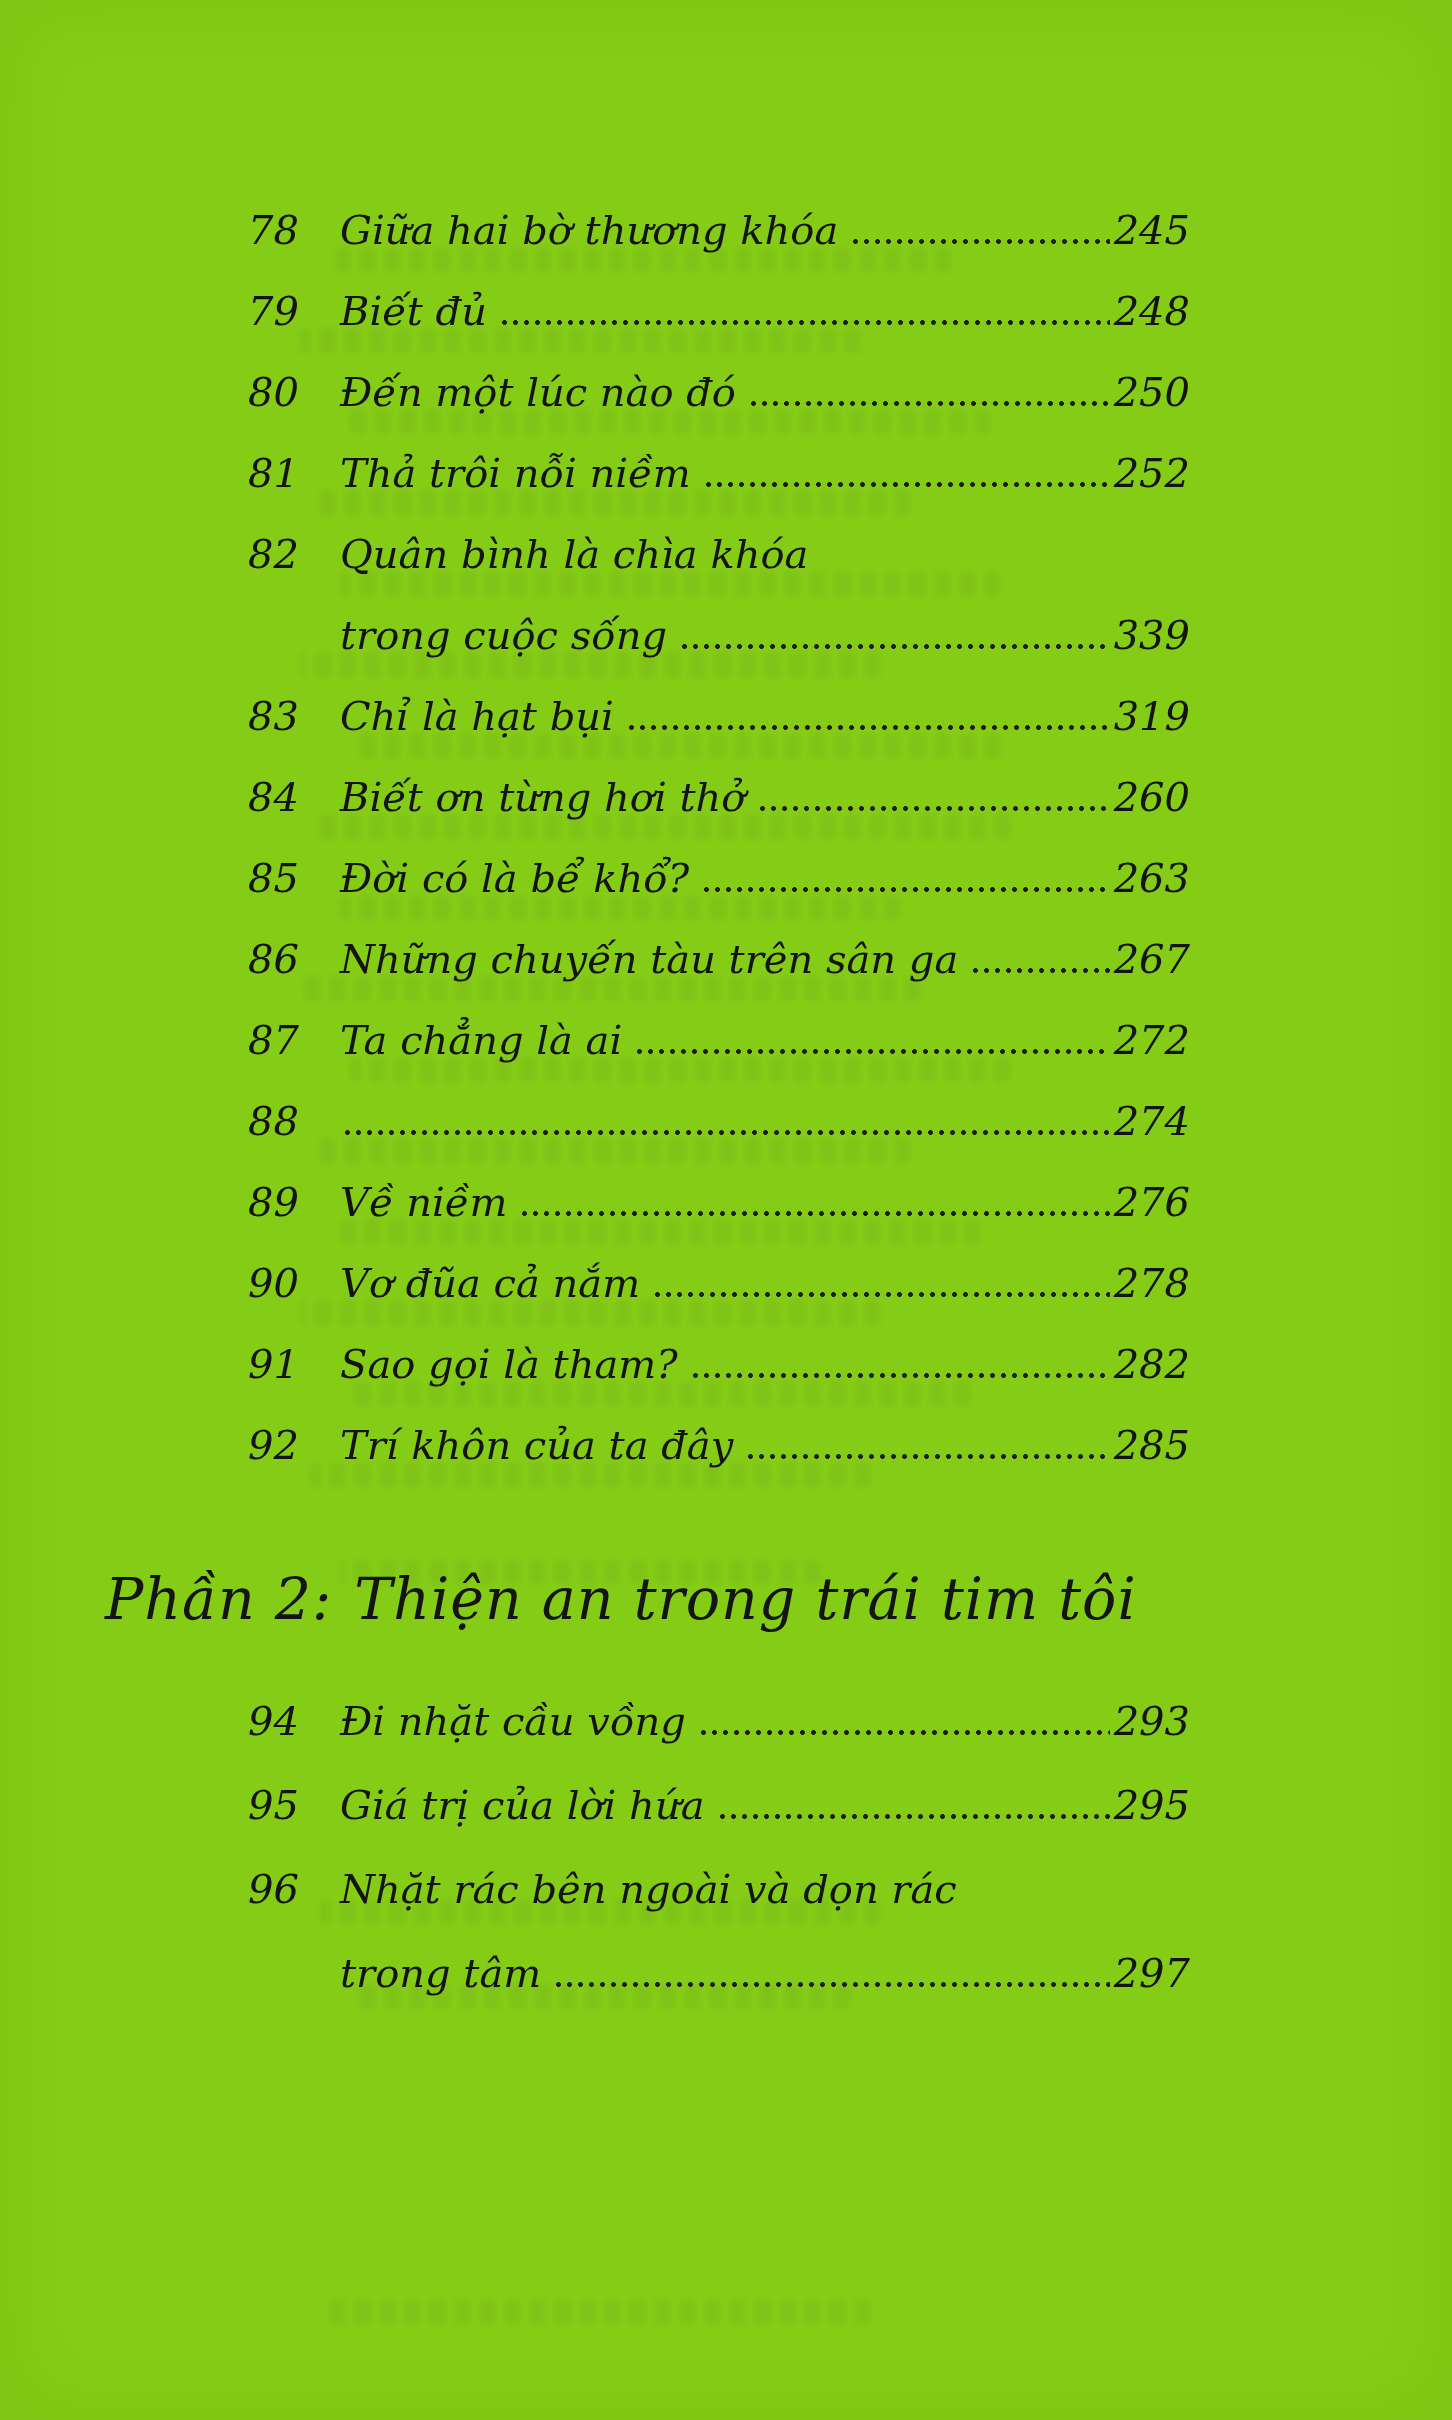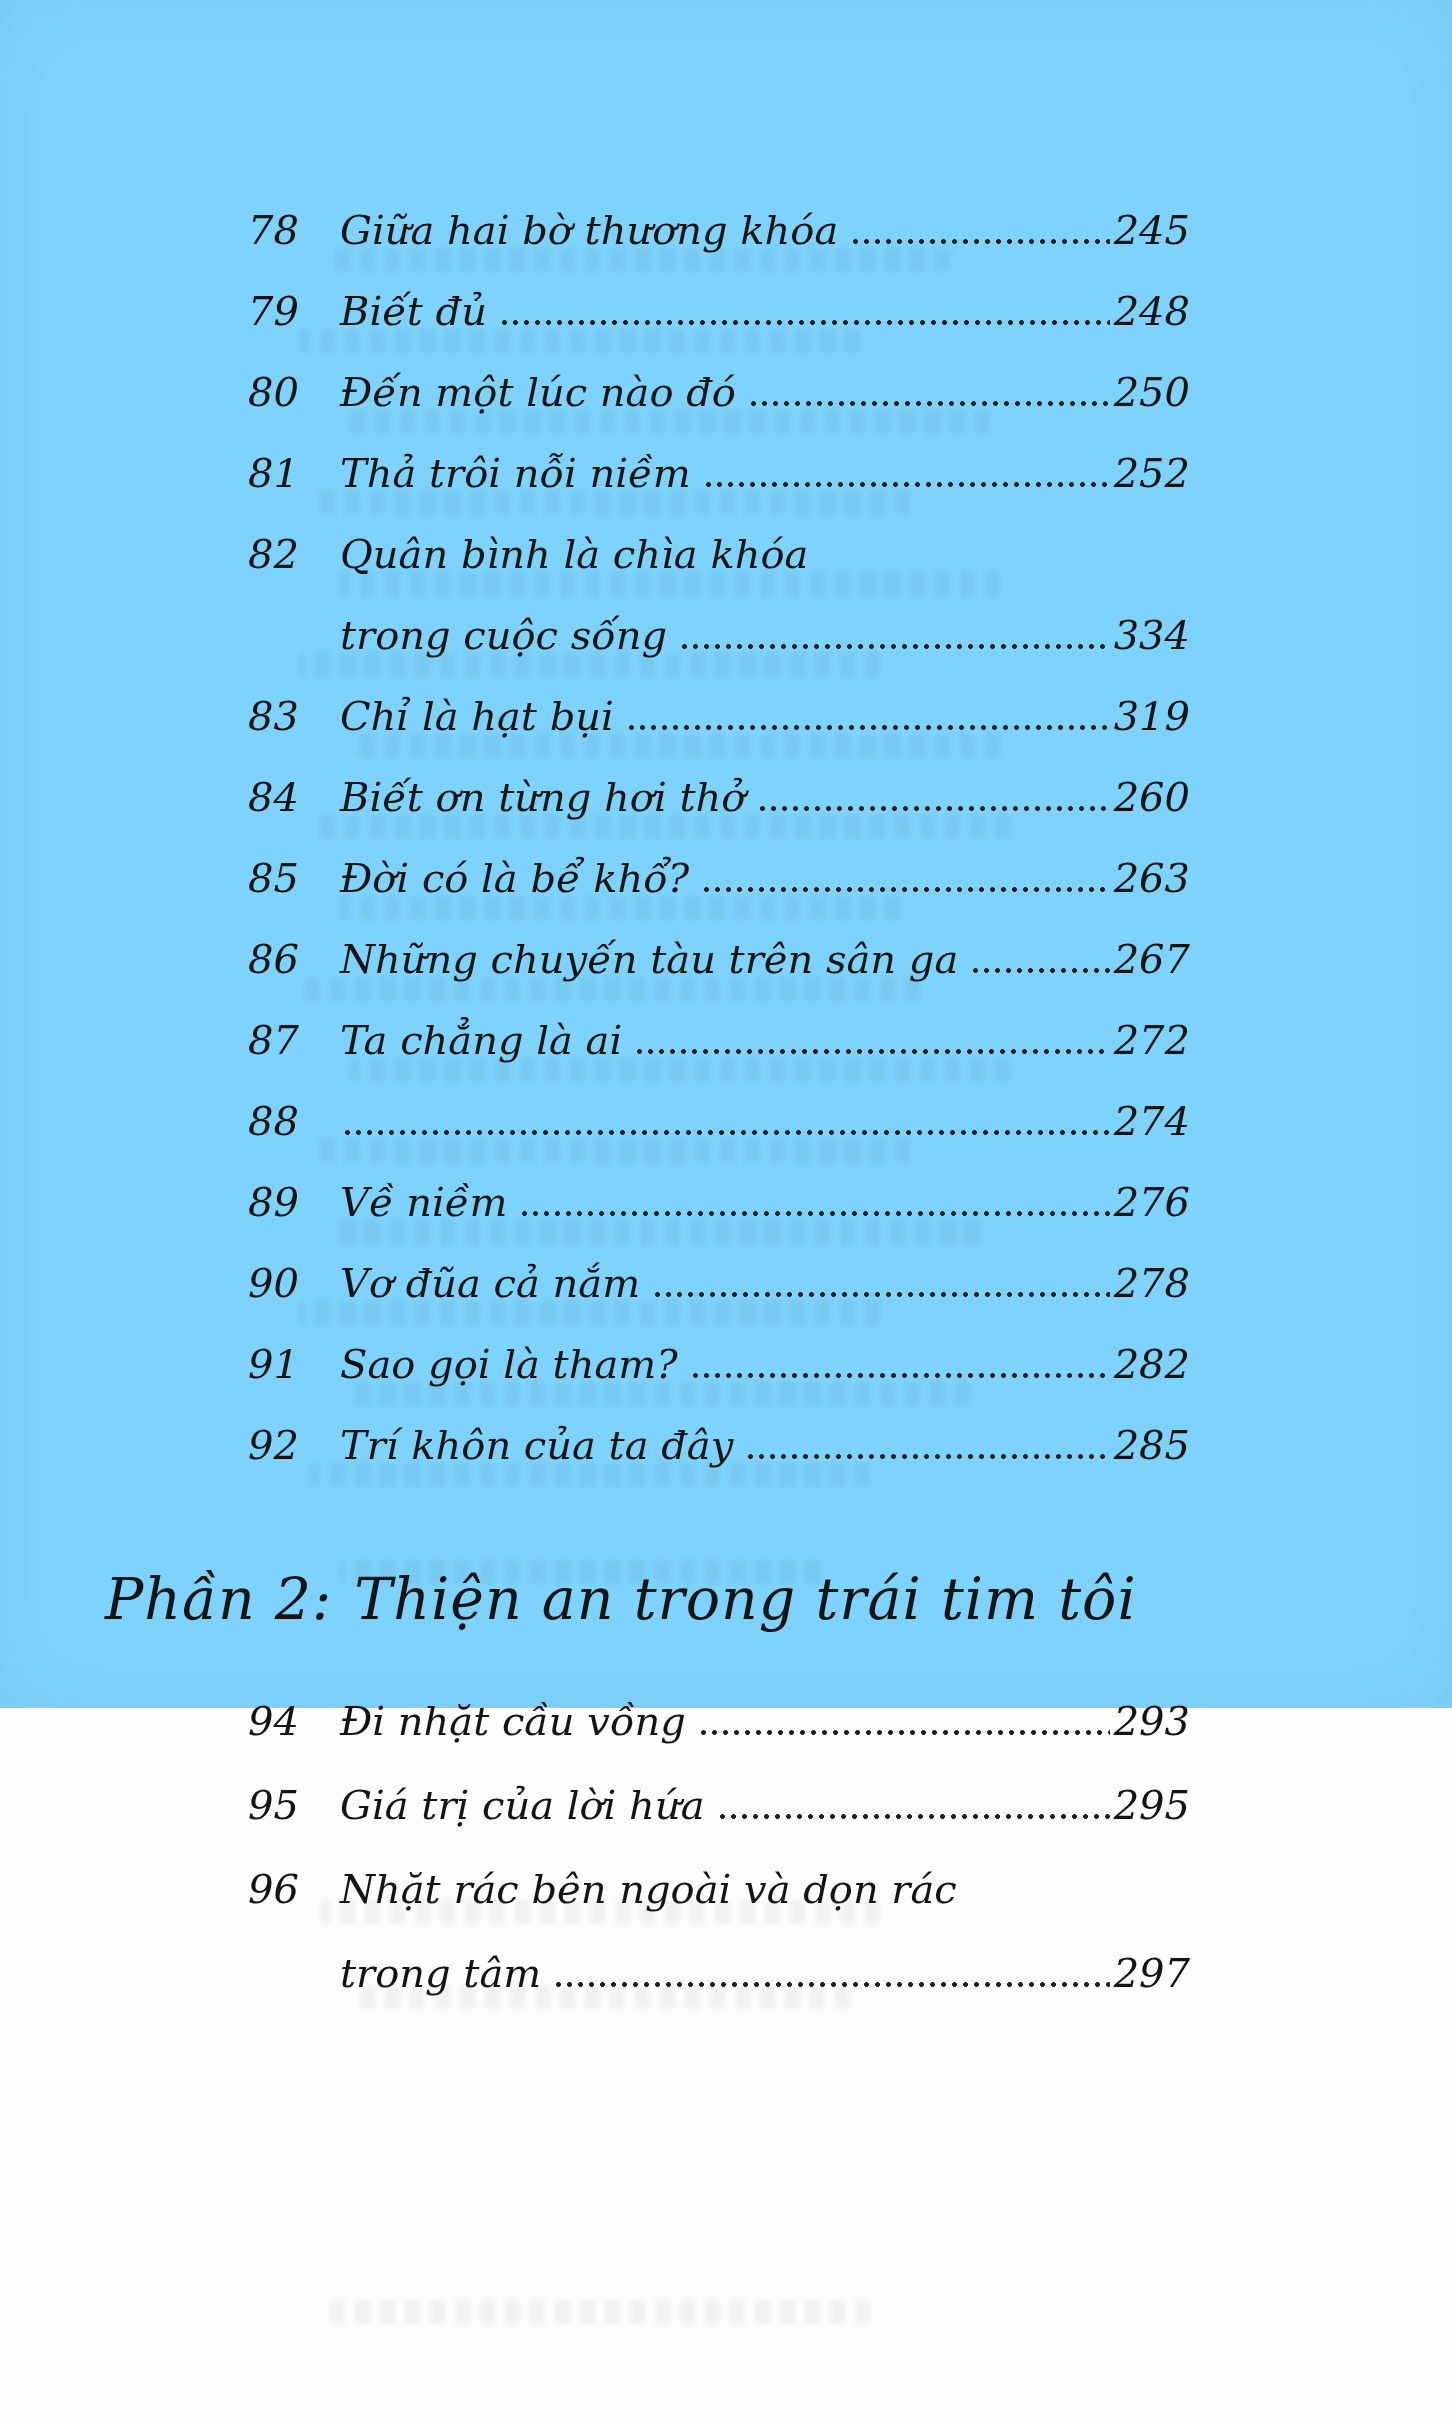--- a/index.html
+++ b/index.html
@@ -6,22 +6,22 @@
     margin: 0;
     padding: 0;
     width: 1452px;
     height: 2420px;
     background: #fdfdfc;
     overflow: hidden;
   }
   .scan-page {
     position: relative;
     width: 1452px;
-    height: 1708px;
-    background: #7dd3fc;
+    height: 2420px;
+    background: #84cc16;
     box-shadow: inset 0 0 90px rgba(0,0,0,0.045);
     font-family: "DejaVu Serif", "Liberation Serif", serif;
     color: #141414;
   }
   
   .ghost-layer { position: absolute; inset: 0; pointer-events: none; }
   .ghost-line {
     position: absolute;
     height: 24px;
     opacity: 0.06;
@@ -123,21 +123,21 @@
           <span class="entry-page">252</span>
         </div>
         <div class="toc-row">
           <span class="entry-number">82</span>
           <span class="entry-title">Quân bình là chìa khóa</span>
         </div>
         <div class="toc-row">
           <span class="entry-number"></span>
           <span class="entry-title">trong cuộc sống</span>
           <span class="leader"></span>
-          <span class="entry-page">334</span>
+          <span class="entry-page">339</span>
         </div>
         <div class="toc-row">
           <span class="entry-number">83</span>
           <span class="entry-title">Chỉ là hạt bụi</span>
           <span class="leader"></span>
           <span class="entry-page">319</span>
         </div>
         <div class="toc-row">
           <span class="entry-number">84</span>
           <span class="entry-title">Biết ơn từng hơi thở</span>

